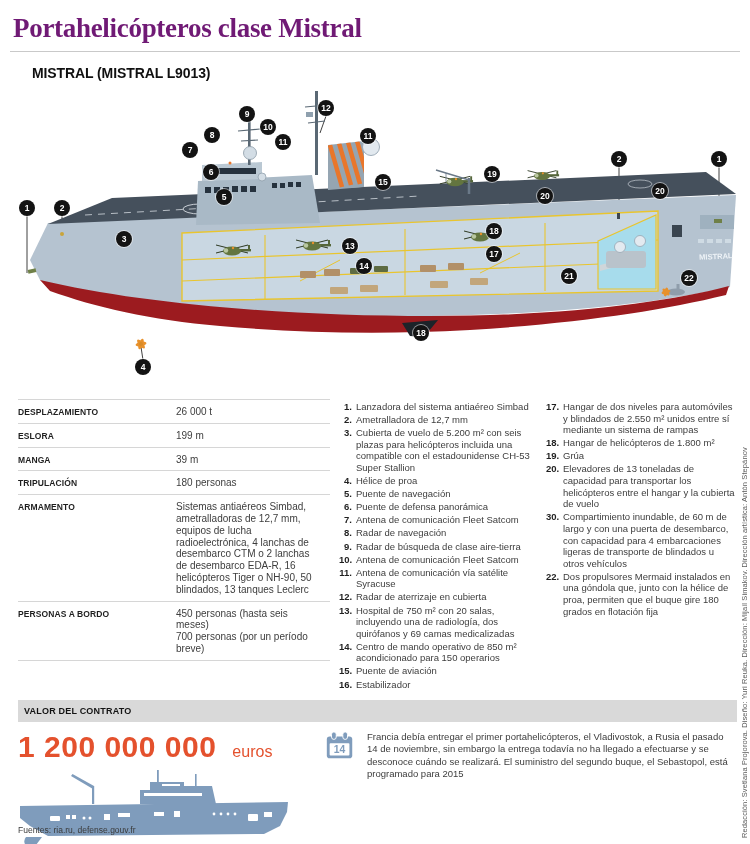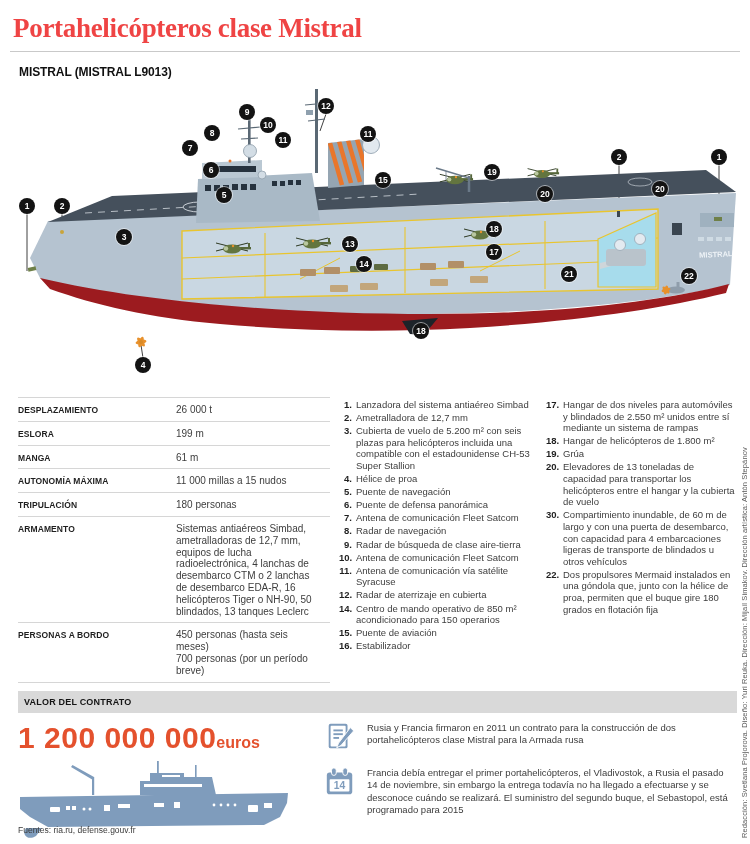--- a/index.html
+++ b/index.html
@@ -1,21 +1,21 @@
 <!DOCTYPE html>
 <html><head>
 <meta charset="utf-8">
 <style>
   html,body{margin:0;padding:0}
   body{width:750px;height:844px;position:relative;overflow:hidden;background:#fff;
        font-family:"Liberation Sans",sans-serif;color:#3d3d3d}
-  .title{font-family:"Liberation Serif",serif;font-size:27px;font-weight:bold;color:#ef4444;
+  .title{font-family:"Liberation Serif",serif;font-size:27px;font-weight:bold;color:#701a75;
          margin:12px 0 0 13px;letter-spacing:-0.3px;line-height:32px}
   .rule{border:0;border-top:1px solid #c9c9c9;margin:7px 10px 0 10px}
-  .subtitle{margin:13px 0 0 19px;font-size:12px;font-weight:bold;color:#101010;letter-spacing:-0.1px}
+  .subtitle{margin:13px 0 0 32px;font-size:14px;font-weight:bold;color:#101010;letter-spacing:-0.1px}
 
   
   .diagram{position:relative;height:310px;margin-top:2px}
   .diagram svg.ship{position:absolute;left:0;top:0}
   .callout{position:absolute;width:16px;height:16px;border-radius:50%;background:#131313;color:#fff;
            font-size:8.5px;font-weight:bold;display:flex;align-items:center;justify-content:center;
            box-shadow:0 0 0 1px rgba(255,255,255,.55);z-index:5}
 
   
   .content{display:flex;padding:6px 0 0 18px}
@@ -31,21 +31,21 @@
   .lnum{width:17px;min-width:17px;font-weight:bold;color:#1f1f1f;text-align:right;padding-right:4px;box-sizing:border-box}
   .ltxt{flex:1;color:#3d3d3d}
 
   
   .contract-bar{background:#d9d9d9;font-size:9px;font-weight:bold;color:#141414;
                 margin:8px 13px 0 18px;padding:6px 6px;letter-spacing:.2px}
   .bottom{display:flex;padding:5px 0 0 18px}
   .bottom-left{width:290px}
   .price{margin-top:3px;white-space:nowrap}
   .amount{font-size:30px;font-weight:bold;color:#e4512d;letter-spacing:.5px}
-  .currency{font-size:16px;font-weight:bold;color:#e4512d;margin-left:0}
+  .currency{font-size:16px;font-weight:normal;color:#e4512d;margin-left:16px}
   .silhouette{margin:2px 0 0 -4px;display:block}
   .notes{flex:1;padding:3px 16px 0 16px}
   .note{display:flex;gap:11px;margin-bottom:13px}
   .note-icon{width:32px;min-width:32px;height:32px}
   .note-text{font-size:9.5px;line-height:12.5px;color:#3c3c3c;padding-top:1px}
   .sources{position:absolute;left:18px;bottom:9px;font-size:8.5px;color:#3a3a3a}
   .credits{position:absolute;right:1px;top:372px;height:466px;writing-mode:vertical-rl;
            transform:rotate(180deg);font-size:7.5px;color:#5a5a5a;letter-spacing:.1px}
 </style>
 </head>
@@ -252,28 +252,24 @@
         <div class="spec-value">26 000 t</div>
       </div>
 
       <div class="spec-row">
         <div class="spec-label">ESLORA</div>
         <div class="spec-value">199 m</div>
       </div>
 
       <div class="spec-row">
         <div class="spec-label">MANGA</div>
-        <div class="spec-value">61 m</div>
-      </div>
-
-
-      <div class="spec-row">
-        <div class="spec-label">AUTONOMÍA MÁXIMA</div>
-        <div class="spec-value">11 000 millas a 15 nudos</div>
-      </div>
+        <div class="spec-value">39 m</div>
+      </div>
+
+
 
 
       <div class="spec-row">
         <div class="spec-label">TRIPULACIÓN</div>
         <div class="spec-value">180 personas</div>
       </div>
 
       <div class="spec-row">
         <div class="spec-label">ARMAMENTO</div>
         <div class="spec-value">Sistemas antiaéreos Simbad, ametralladoras de 12,7 mm, equipos de lucha radioelectrónica, 4 lanchas de desembarco CTM o 2 lanchas de desembarco EDA-R, 16 helicópteros Tiger o NH-90, 50 blindados, 13 tanques Leclerc</div>
@@ -340,20 +336,24 @@
       <li>
         <span class="lnum">11.</span>
         <span class="ltxt">Antena de comunicación vía satélite Syracuse</span>
       </li>
 
       <li>
         <span class="lnum">12.</span>
         <span class="ltxt">Radar de aterrizaje en cubierta</span>
       </li>
 
+      <li>
+        <span class="lnum">13.</span>
+        <span class="ltxt">Hospital de 750 m² con 20 salas, incluyendo una de radiología, dos quirófanos y 69 camas medicalizadas</span>
+      </li>
 
       <li>
         <span class="lnum">14.</span>
         <span class="ltxt">Centro de mando operativo de 850 m² acondicionado para 150 operarios</span>
       </li>
 
       <li>
         <span class="lnum">15.</span>
         <span class="ltxt">Puente de aviación</span>
       </li>
@@ -431,31 +431,20 @@
         <rect x="234" y="48" width="10" height="7" rx="1"></rect>
         <rect x="250" y="46" width="8" height="5"></rect>
         <circle cx="70" cy="52" r="1.5"></circle>
           <circle cx="76" cy="52" r="1.5"></circle>
       </g>
     </svg>
   </div>
   <div class="notes">
     <div class="note">
       <svg class="note-icon" viewBox="0 0 34 34">
-        <rect x="5" y="3" width="20" height="26" rx="2" fill="#7f9cbc"></rect>
-        <rect x="7" y="5" width="16" height="22" rx="1" fill="#ffffff"></rect>
-        <line x1="10" y1="10" x2="20" y2="10" stroke="#7f9cbc" stroke-width="2"></line>
-        <line x1="10" y1="14" x2="20" y2="14" stroke="#7f9cbc" stroke-width="2"></line>
-        <line x1="10" y1="18" x2="16" y2="18" stroke="#7f9cbc" stroke-width="2"></line>
-        <polygon points="28,7 31.5,10.5 18,26 13.5,28.5 15.5,23.5" fill="#7f9cbc" stroke="#ffffff" stroke-width="1"></polygon>
-      </svg>
-      <div class="note-text">Rusia y Francia firmaron en 2011 un contrato para la construcción de dos portahelicópteros clase Mistral para la Armada rusa</div>
-    </div>
-    <div class="note">
-      <svg class="note-icon" viewBox="0 0 34 34">
         <rect x="3" y="7" width="27" height="23" rx="3" fill="#7f9cbc"></rect>
         <rect x="6" y="14" width="21" height="13" rx="1" fill="#ffffff"></rect>
         <rect x="8" y="2" width="5" height="8" rx="2.5" fill="#7f9cbc" stroke="#ffffff" stroke-width="1"></rect>
         <rect x="20" y="2" width="5" height="8" rx="2.5" fill="#7f9cbc" stroke="#ffffff" stroke-width="1"></rect>
         <text x="16.5" y="24.5" text-anchor="middle" font-size="11" font-weight="bold" fill="#7f9cbc" font-family="Liberation Sans, sans-serif">14</text>
       </svg>
       <div class="note-text">Francia debía entregar el primer portahelicópteros, el Vladivostok, a Rusia el pasado 14 de noviembre, sin embargo la entrega todavía no ha llegado a efectuarse y se desconoce cuándo se realizará. El suministro del segundo buque, el Sebastopol, está programado para 2015</div>
     </div>
 
   </div>

